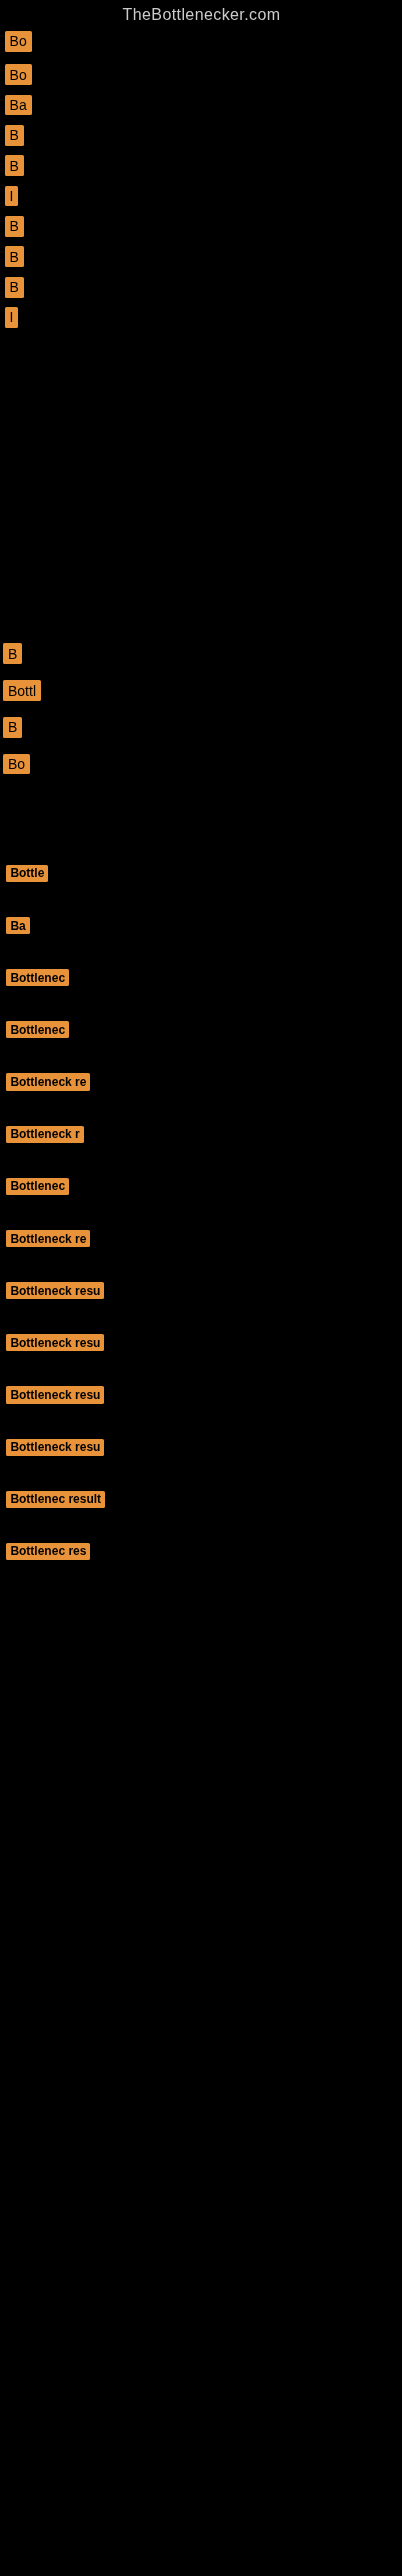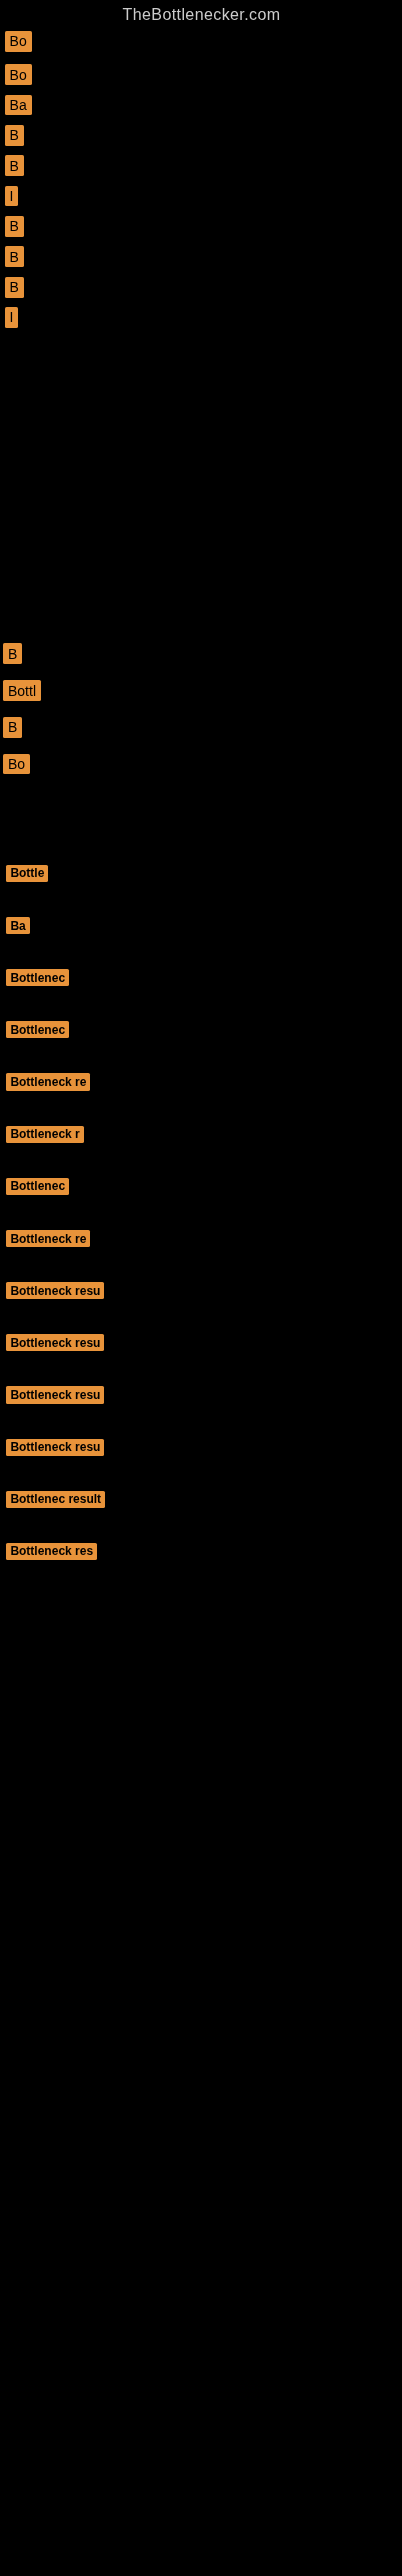--- a/index.html
+++ b/index.html
@@ -167,20 +167,20 @@
 
     <div class="result-block">
       <div class="bottleneck-label">Bottleneck resu</div>
     </div>
 
     <div class="result-block">
       <div class="bottleneck-label">Bottlenec result</div>
     </div>
 
     <div class="result-block">
-      <div class="bottleneck-label">Bottleneck res</div>
+      <div class="bottleneck-label">Bottlenec res</div>
     </div>
 
   </div>
 </div>
 
 <div style="height:161px;"></div>
 
 
 </body></html>

